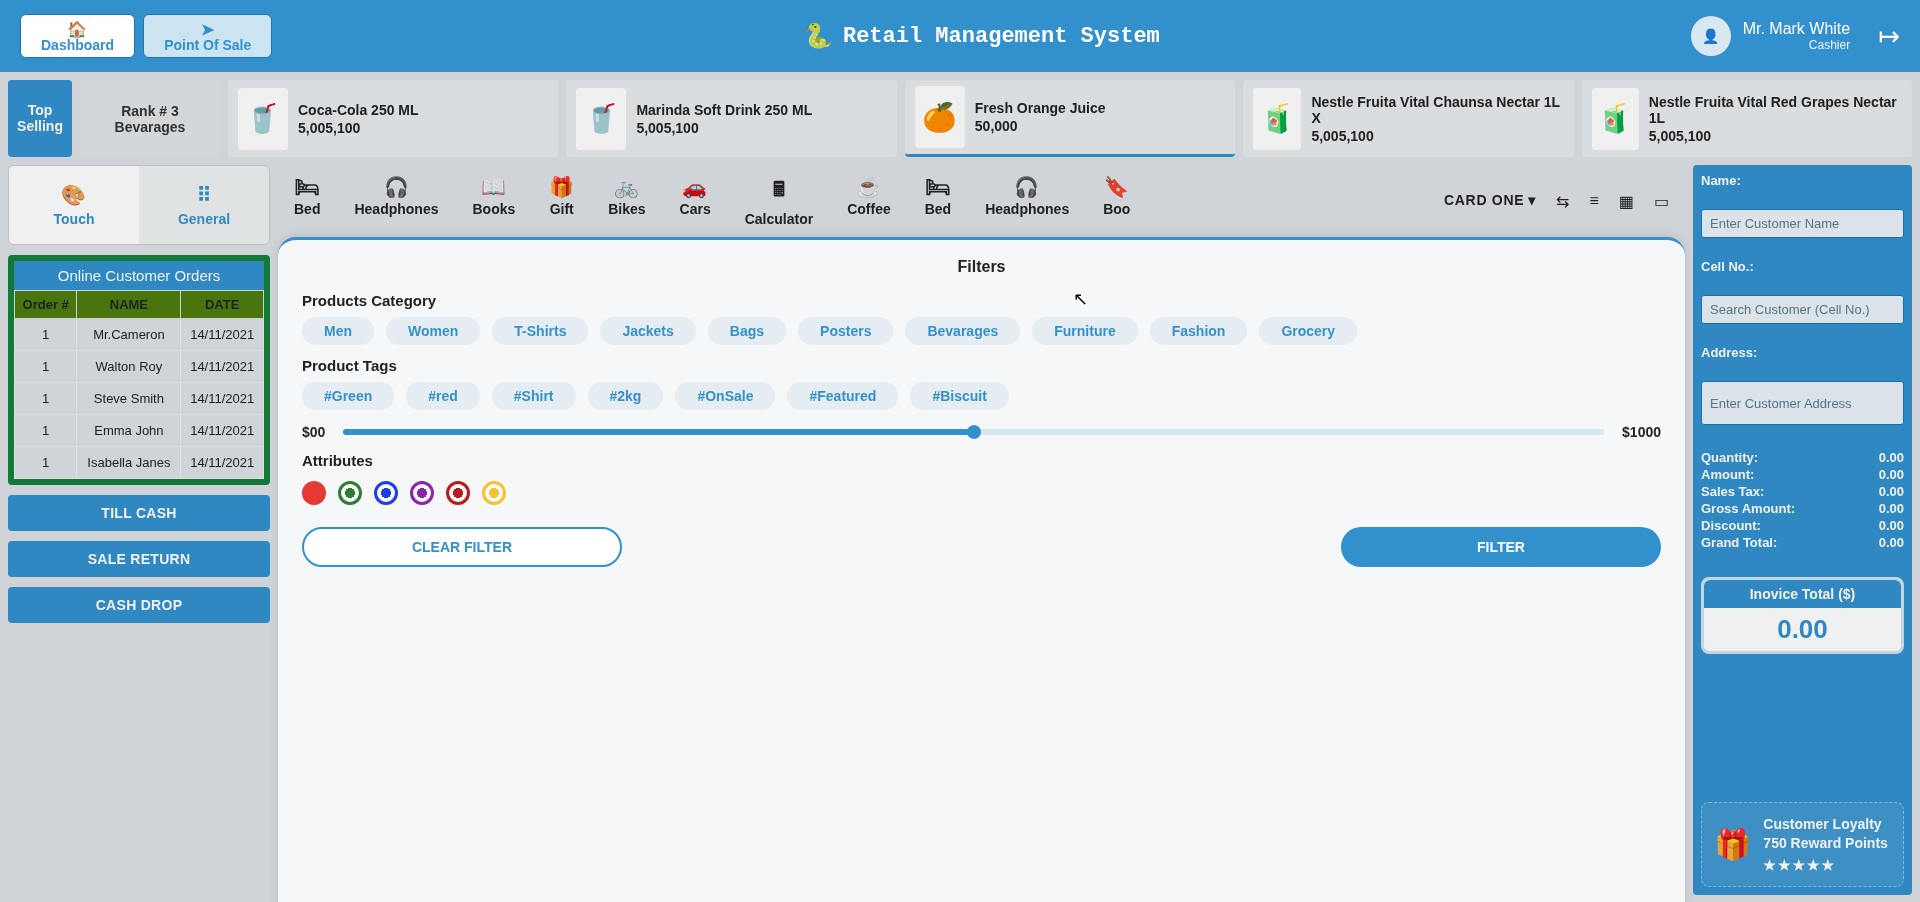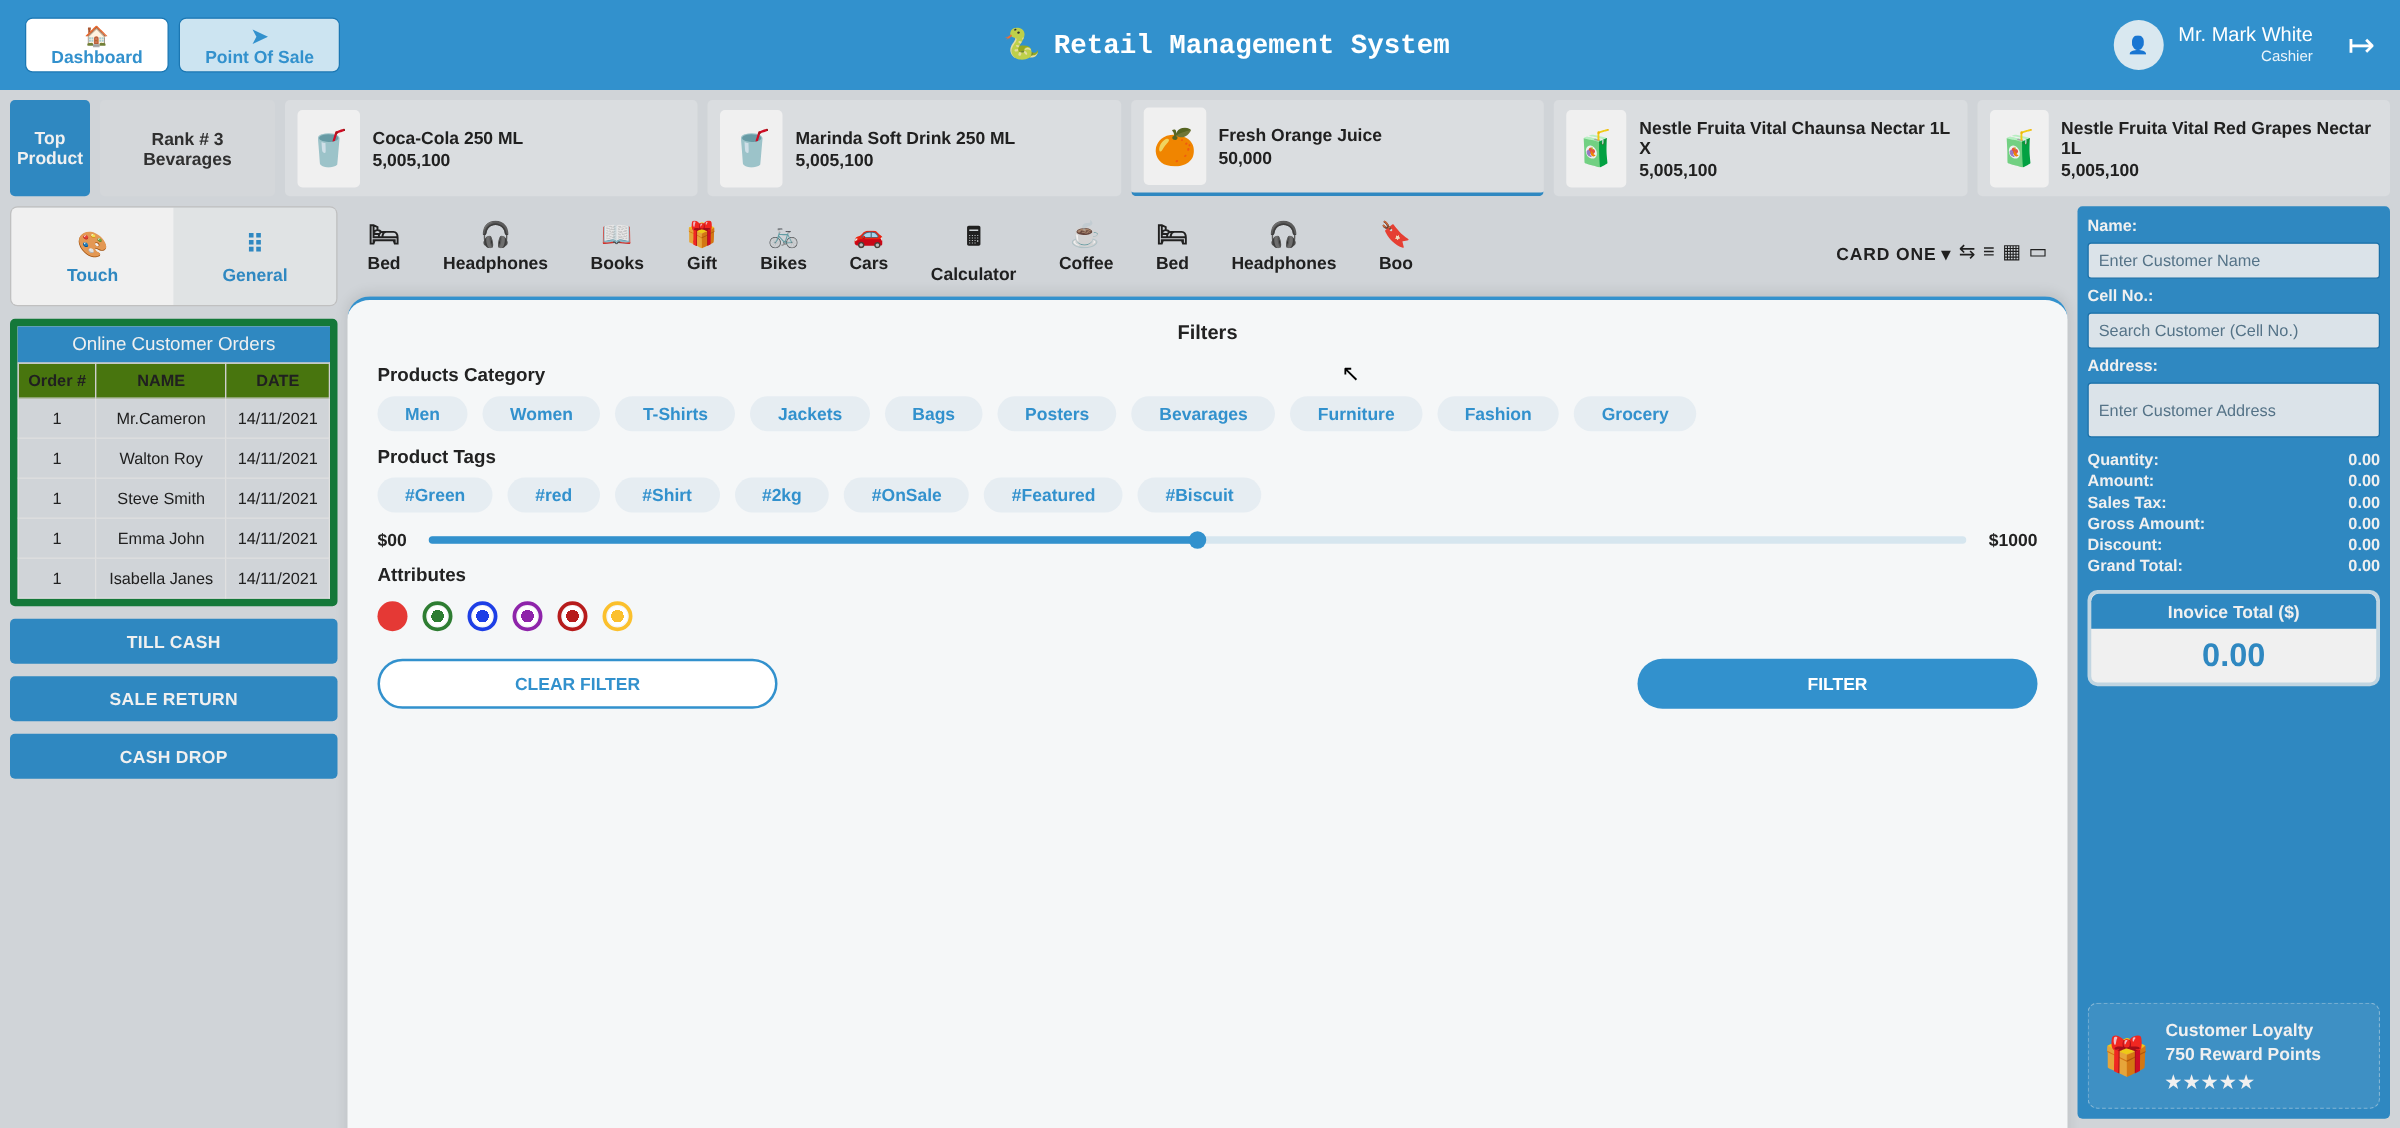--- a/index.html
+++ b/index.html
@@ -36,38 +36,38 @@
 .prod-card{flex:1;background:#e8ebee;border-radius:4px;display:flex;align-items:center;gap:10px;padding:6px 10px;min-width:0}
 .prod-card.hl{border-bottom:3px solid var(--blue)}
 .prod-img{width:50px;height:62px;background:#fff;border-radius:4px;display:flex;align-items:center;justify-content:center;font-size:28px;color:#c33}
 .prod-txt{display:flex;flex-direction:column;gap:2px;min-width:0}
 .prod-name{font-weight:700;font-size:14px;color:#222;white-space:normal}
 .prod-price{font-weight:700;font-size:14px;color:#222}
 
 .main{display:flex;gap:8px;padding:0 8px 8px;height:calc(902px - 72px - 92px)}
 .left{width:262px;display:flex;flex-direction:column;gap:10px}
 .center{flex:1;min-width:0;position:relative}
-.right{width:250px;background:var(--blue);border-radius:4px;padding:8px;display:flex;flex-direction:column;gap:6px}
+.right{width:219px;background:var(--blue);border-radius:4px;padding:8px;display:flex;flex-direction:column;gap:21px}
 
 .mode-toggle{display:flex;border:1px solid #ccc;border-radius:6px;overflow:hidden;height:80px}
 .mode-btn{flex:1;display:flex;flex-direction:column;align-items:center;justify-content:center;gap:4px;color:var(--blue);font-weight:600;cursor:pointer}
 .mode-btn .ico{font-size:20px}
 .mode-btn.sel{background:#fff}
 .mode-btn:not(.sel){background:#eef1f3}
 .orders-panel{border:6px solid #15803d;border-radius:4px;display:flex;flex-direction:column;overflow:hidden}
 .orders-head{background:var(--blue);color:#fff;text-align:center;padding:6px;font-size:15px}
 .orders-table{width:100%;border-collapse:collapse;font-size:13px}
 .orders-table th{background:#4d7c0f;padding:6px 4px;font-weight:700;border:1px solid #ddd}
 .orders-table td{padding:8px 4px;text-align:center;border:1px solid #eee}
 .left-btn{background:var(--blue);color:#fff;border:none;border-radius:4px;padding:10px;font-weight:700;font-size:14px;cursor:pointer;letter-spacing:.02em}
 
 .cat-row{display:flex;align-items:center;gap:24px;padding:10px 16px;overflow:hidden}
 .cat-item{display:flex;flex-direction:column;align-items:center;gap:2px;color:#222;font-weight:700;font-size:14px;cursor:pointer}
 .cat-item .ico{font-size:20px}
-.cat-tools{margin-left:auto;display:flex;align-items:flex-end;gap:6px}
+.cat-tools{margin-left:auto;display:flex;align-items:flex-start;gap:20px}
 .card-label{font-weight:700;letter-spacing:.05em;font-size:14px;color:#222;display:flex;align-items:center;gap:4px}
 .tool-ico{font-size:16px;color:#222;cursor:pointer}
 
 .modal{position:absolute;left:0;right:0;top:72px;bottom:-50px;background:#f5f7f8;border-radius:18px 18px 0 0;border-top:3px solid var(--blue);padding:18px 24px;box-shadow:0 -2px 10px rgba(0,0,0,.1)}
 .modal h3{margin:0 0 16px;text-align:center;font-size:16px;font-weight:700}
 .modal h4{margin:12px 0 8px;font-size:15px;font-weight:700}
 .pill-row{display:flex;gap:12px;flex-wrap:wrap}
 .pill{background:#e6edf2;color:var(--blue);border-radius:18px;padding:6px 22px;font-weight:600;font-size:14px;cursor:pointer}
 .slider-row{display:flex;align-items:center;gap:18px;margin-top:14px}
 .slider-row .lab{font-weight:600}
@@ -121,21 +121,21 @@
   <div class="avatar">👤</div>
   <div class="user-texts">
    <span class="user-name">Mr. Mark White</span>
    <span class="user-role">Cashier</span>
   </div>
   <span class="logout-ico">↦</span>
  </div>
 </div>
 
 <div class="topsell-row dim">
- <div class="topsell-label">Top Product</div>
+ <div class="topsell-label">Top Selling</div>
  <div class="rank-box">
   <span>Rank # 3</span>
   <span>Bevarages</span>
  </div>
  <div id="ts-products" style="display:flex;gap:8px;flex:1;min-width:0">
       <div class="prod-card">
         <div class="prod-img" style="color:#c62828">🥤</div>
  <div class="prod-txt">
           <span class="prod-name">Coca-Cola 250 ML</span>
  <span class="prod-price">5,005,100</span>

